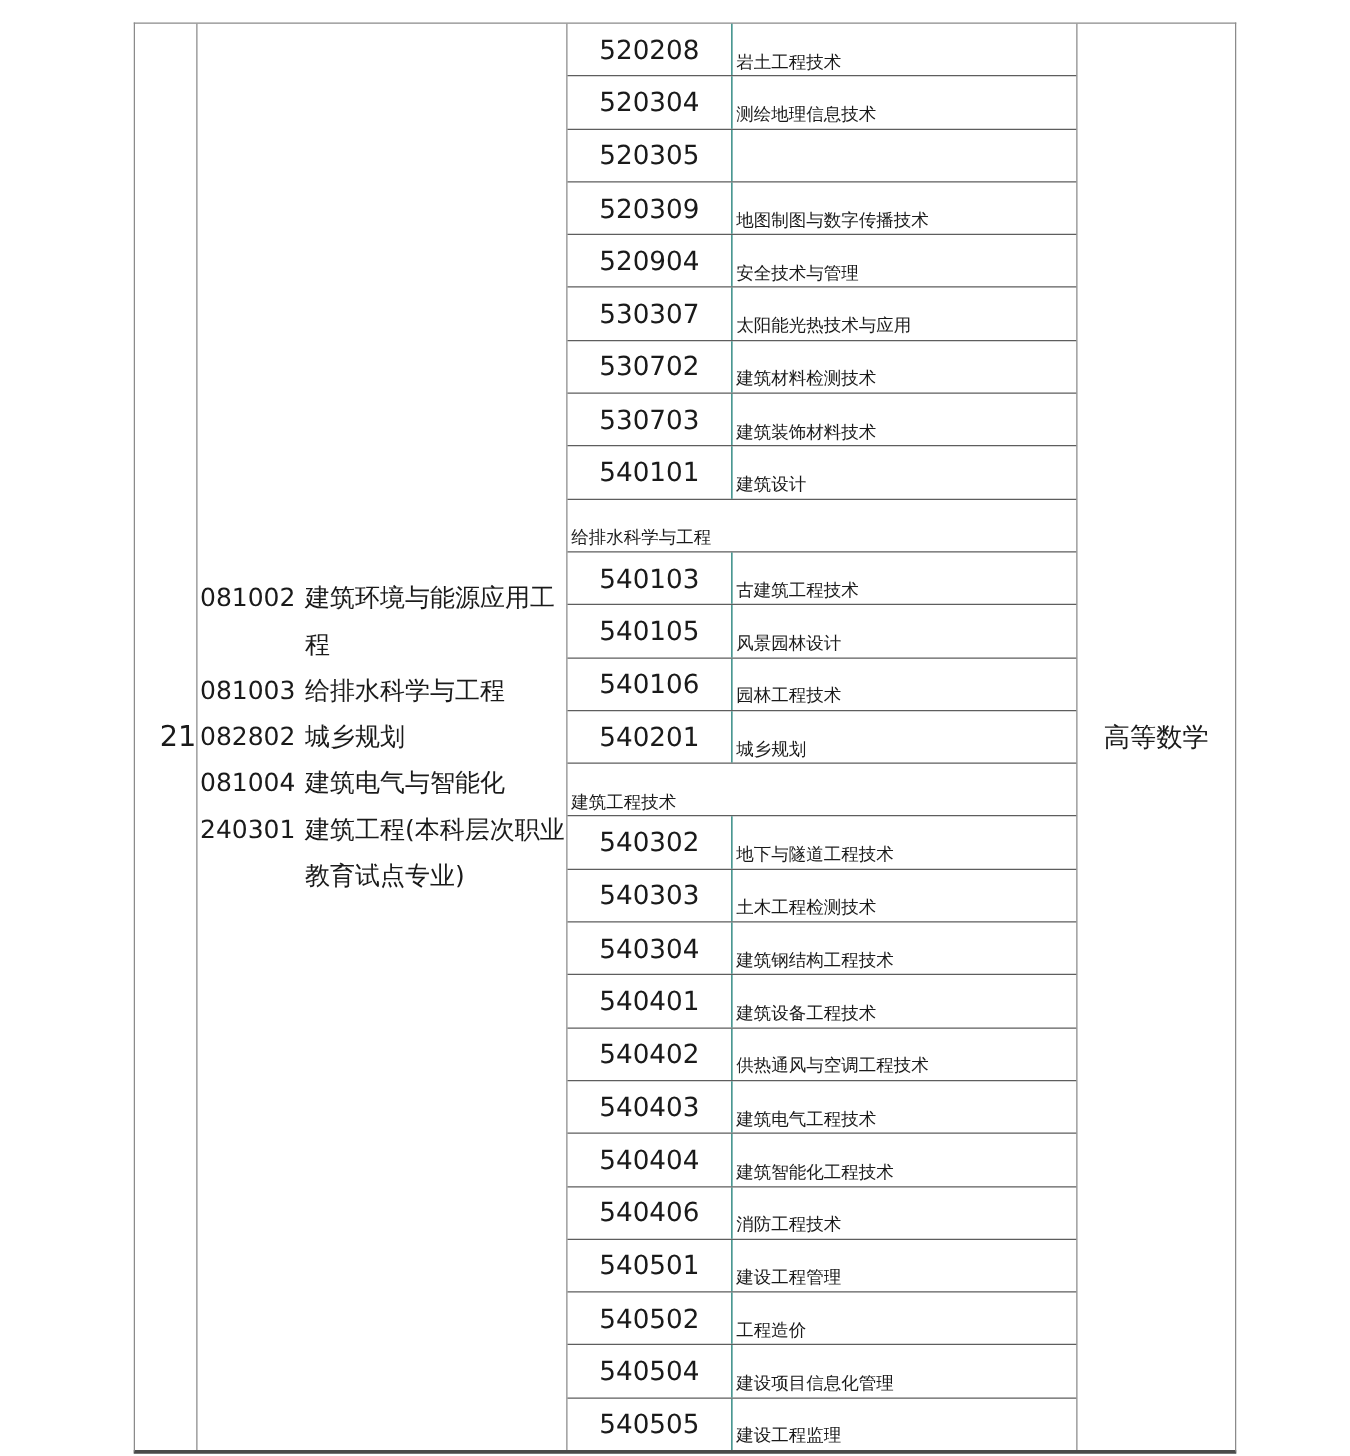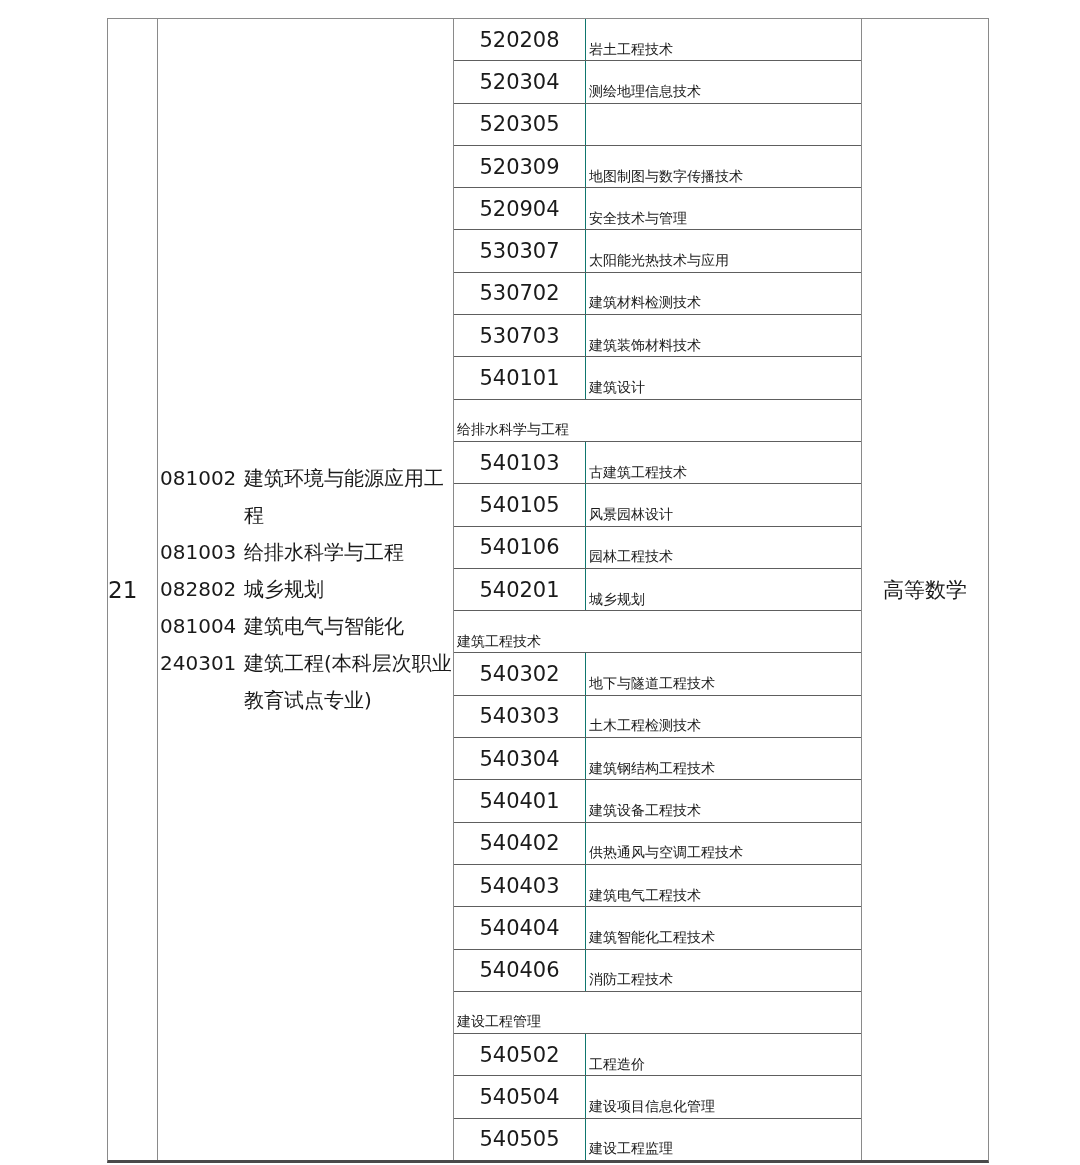--- a/index.html
+++ b/index.html
@@ -32,21 +32,21 @@
     background: #ffffff;
   }
   .col { box-sizing: border-box; flex: 0 0 auto; }
 
   
   .col-num {
     width: 50px;
     border-right: 1px solid #8a8a8a;
     display: flex;
     align-items: center;
-    justify-content: flex-start;
+    justify-content: flex-end;
     font-size: 23px;
   }
 
   
   .col-majors {
     width: 296px;
     border-right: 1px solid #8a8a8a;
     display: flex;
     flex-direction: column;
     justify-content: center;
@@ -220,20 +220,21 @@
         </div>
         <div class="srow">
           <div class="scode">540404</div>
           <div class="sname">建筑智能化工程技术</div>
         </div>
         <div class="srow">
           <div class="scode">540406</div>
           <div class="sname">消防工程技术</div>
         </div>
         <div class="srow">
+          <div class="scode">540501</div>
           <div class="sname">建设工程管理</div>
         </div>
         <div class="srow">
           <div class="scode">540502</div>
           <div class="sname">工程造价</div>
         </div>
         <div class="srow">
           <div class="scode">540504</div>
           <div class="sname">建设项目信息化管理</div>
         </div>

